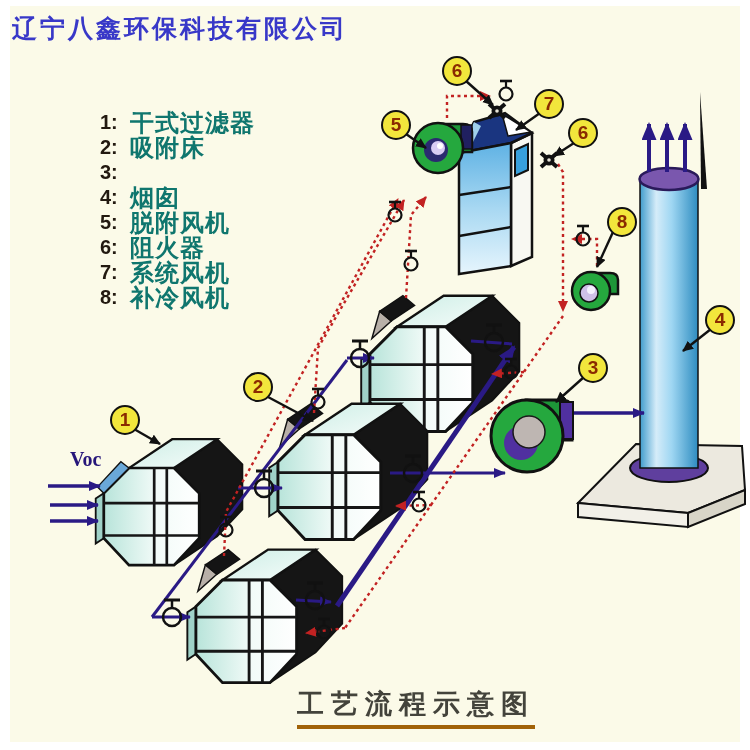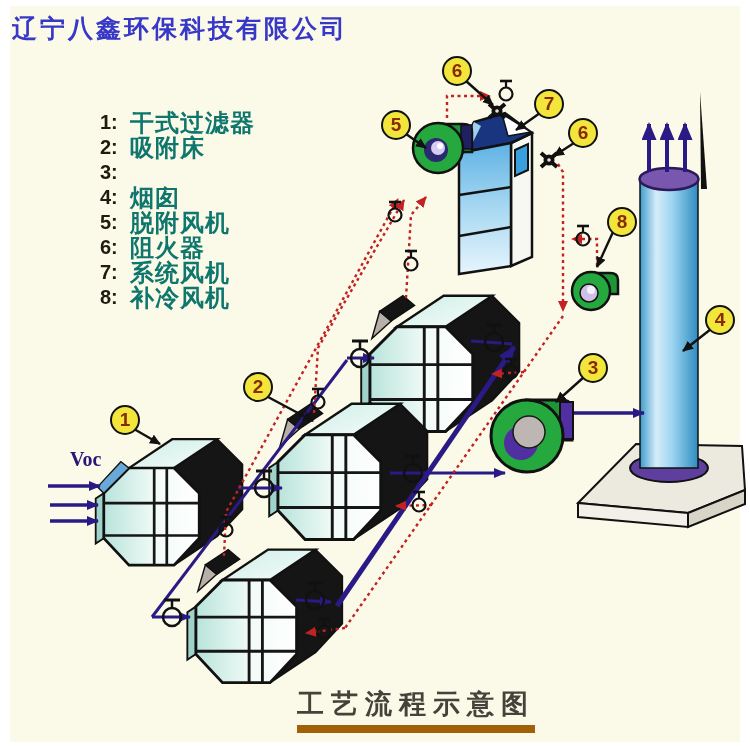--- a/index.html
+++ b/index.html
@@ -9,21 +9,21 @@
   svg.diagram{position:absolute;left:0;top:0;width:750px;height:750px;}
   .title{position:absolute;left:12px;top:12px;font-size:25px;font-weight:900;
          color:#3838c8;letter-spacing:3px;white-space:nowrap;}
   .legend{position:absolute;left:100px;top:110px;}
   .legend .row{display:flex;align-items:center;height:25px;}
   .legend .num{font-weight:bold;font-size:20px;color:#221910;width:30px;}
   .legend .lab{font-weight:bold;font-size:24px;color:#0f766e;letter-spacing:1px;}
   .voc{position:absolute;left:50px;top:448px;font-family:"Liberation Serif",serif;
        font-weight:bold;font-size:20px;color:#26167a;margin-left:20px;}
   .caption{position:absolute;left:297px;top:686px;font-size:27px;letter-spacing:7px;
-           color:#43433b;border-bottom:8px solid #a16207;padding-bottom:3px;font-weight:bold;}
+           color:#43433b;border-bottom:4px solid #a16207;padding-bottom:3px;font-weight:bold;}
   .callout{position:absolute;width:30px;height:30px;border-radius:50%;
            background:#f2e63c;border:2px solid #111;box-sizing:border-box;
            display:flex;align-items:center;justify-content:center;
            font-size:19px;font-weight:bold;color:#8a2a00;}
 </style>
 </head>
 <body>
 
 <div class="stage">
   <div class="canvas"></div>

